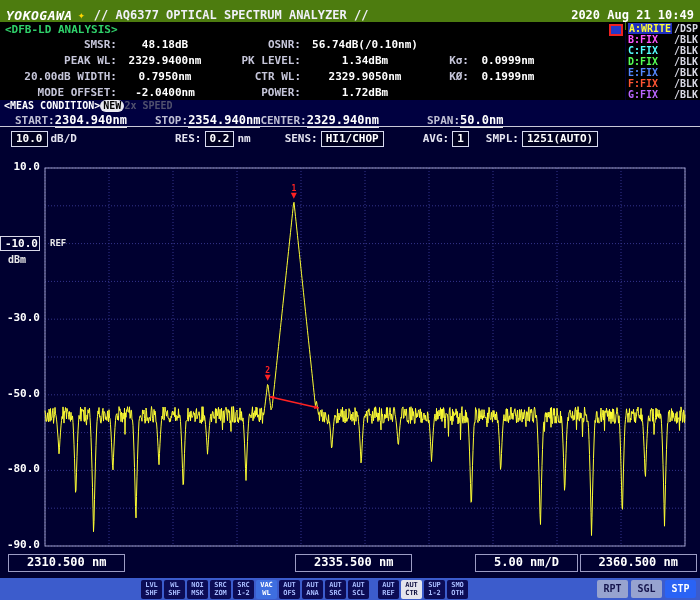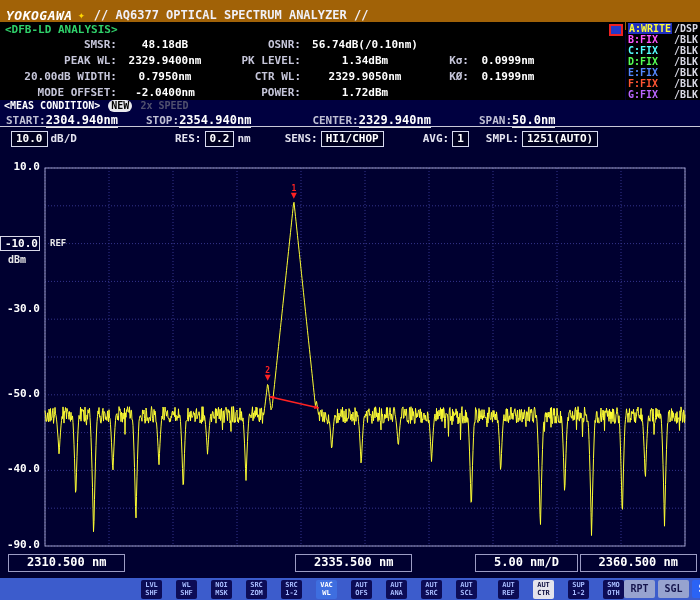--- a/index.html
+++ b/index.html
@@ -1,21 +1,21 @@
 <!DOCTYPE html>
 <html><head>
 <meta charset="utf-8">
 <style>
   *{margin:0;padding:0;box-sizing:border-box;}
   html,body{width:700px;height:600px;background:#00002a;overflow:hidden;}
   body{font-family:"DejaVu Sans Mono","Liberation Mono",monospace;color:#fff;}
   .screen{position:relative;width:700px;height:600px;background:#000030;overflow:hidden;}
 
   
-  .titlebar{position:absolute;top:0;left:0;width:700px;height:22px;background:#a16207;
+  .titlebar{position:absolute;top:0;left:0;width:700px;height:22px;background:#4d7c0f;
     display:flex;align-items:center;padding:15px 6px;gap:5px;border-bottom:1px solid #000;}
   .brand{color:#fff;font-weight:bold;font-style:italic;font-size:13px;letter-spacing:.5px;}
   .brand-star{color:#ffd700;font-size:12px;}
   .title-text{color:#f0f0f8;font-size:12px;font-weight:bold;margin-left:4px;white-space:pre;}
   .datetime{margin-left:auto;color:#fff;font-size:12px;font-weight:bold;}
 
   
   .analysis{position:absolute;top:22px;left:0;width:625px;height:78px;background:#000;padding:1px 0 9px 5px;}
   .analysis-header{color:#2fd06a;font-size:11px;font-weight:bold;height:14px;line-height:14px;}
   .a-row{height:16px;line-height:16px;font-size:11px;font-weight:bold;white-space:pre;}
@@ -30,27 +30,27 @@
   
   .traces{position:absolute;top:22px;left:626px;width:74px;height:78px;background:#000;padding-top:1px;}
   .trace-row{display:flex;justify-content:space-between;height:11px;line-height:11px;
     font-size:10px;font-weight:bold;padding:0 2px;cursor:default;}
   .trace-mode{color:#d8d8e4;}
   .trace-name.active{background:#2030c0;padding:0 1px;}
 
   
   .meas{position:absolute;top:100px;left:0;width:700px;height:27px;background:#000040;
     border-bottom:1px solid #c8c8d8;padding:0 4px;}
-  .meas-line1{display:flex;gap:8px;font-size:10px;height:12px;line-height:12px;align-items:center;font-weight:bold;}
+  .meas-line1{display:flex;gap:0;font-size:10px;height:12px;line-height:12px;align-items:center;font-weight:bold;}
   .meas-header{color:#fff;}
   .badge-new{background:#e8e8ee;color:#000;padding:0 3px;border-radius:6px;}
   .badge-speed{color:#51516e;}
   .meas-line2{display:flex;height:14px;line-height:13px;align-items:baseline;}
   .mfield{white-space:pre;}
-  .mf0{margin-left:2px}.mf1{margin-left:28px}.mf2{margin-left:61px}.mf3{margin-left:48px}
+  .mf0{margin-left:11px}.mf1{margin-left:28px}.mf2{}.mf3{margin-left:48px}
   .mlbl{font-size:11px;color:#c0c0d4;font-weight:bold;}
   .mval{font-size:12px;color:#fff;font-weight:bold;border-bottom:1px solid #e8e8e8;}
 
   
   .settings{position:absolute;top:128px;left:0;width:700px;height:21px;display:flex;
     align-items:center;padding:0 8px;font-weight:bold;}
   .sbox{border:1px solid #d8dbf0;background:#000020;color:#fff;font-size:11px;
     height:16px;line-height:14px;padding:0 4px;margin:0 3px;white-space:pre;}
   .slabel{color:#e4e4f0;font-size:11px;white-space:pre;}
   .gap-res{margin-left:98px}.gap-sens{margin-left:34px}.gap-avg{margin-left:36px}.gap-smpl{margin-left:14px}
@@ -65,40 +65,41 @@
   
   .xaxis{position:absolute;top:554px;left:0;width:700px;height:20px;}
   .xbox{position:absolute;border:1px solid #9c9cc4;background:#000030;color:#fff;
     font-size:12px;font-weight:bold;height:18px;line-height:15px;padding:0 18px;white-space:pre;}
   .xleft{left:8px;}.xcenter{left:295px;}.xscale{left:475px;}.xright{right:3px;}
 
   
   .toolbar{position:absolute;top:578px;left:0;width:700px;height:22px;background:#3c5ccc;
     display:flex;align-items:center;}
   .tb-spacer{width:141px;flex:none;}
-  .softkeys{display:flex;gap:14px;align-items:center;}
+  .softkeys{display:flex;gap:2px;align-items:center;}
   .tbk{width:21px;height:19px;background:#0c0c56;color:#a8bcff;border-radius:2px;
     font-size:7px;line-height:8px;font-weight:bold;text-align:center;padding-top:1px;cursor:pointer;flex:none;}
   .tbk.lit{background:#3e6ee0;color:#fff;}
   .tbk.hl{background:#e4e4ec;color:#101040;}
   .tbk.gstart{margin-left:7px;}
   .tb-right{margin-left:auto;display:flex;gap:3px;margin-right:4px;}
   .rk{width:31px;height:18px;font-size:10px;font-weight:bold;text-align:center;line-height:18px;border-radius:2px;cursor:pointer;}
   .rk.gray{background:#97a3cf;color:#15154d;}
   .rk.blue{background:#2a63f5;color:#fff;}
 </style>
 </head>
 <body>
 
 <div class="screen">
 
   <div class="titlebar">
     <span class="brand">YOKOGAWA</span>
     <span class="brand-star">✦</span>
     <span class="title-text">// AQ6377 OPTICAL SPECTRUM ANALYZER //</span>
+    <span class="datetime">2020 Aug 21 10:49</span>
   </div>
 
   <div class="analysis">
     <div class="analysis-header">&lt;DFB-LD ANALYSIS&gt;</div>
     <div id="analysis-rows">
         <div class="a-row"><span class="a-l a-l1">SMSR:</span><span class="a-v a-v1">48.18dB</span><span class="a-l a-l2">OSNR:</span><span class="a-v a-v2">56.74dB(/0.10nm)</span><span class="a-l a-l3"></span><span class="a-v a-v3"></span></div>
         <div class="a-row"><span class="a-l a-l1">PEAK WL:</span><span class="a-v a-v1">2329.9400nm</span><span class="a-l a-l2">PK LEVEL:</span><span class="a-v a-v2">1.34dBm</span><span class="a-l a-l3">Kσ:</span><span class="a-v a-v3">0.0999nm</span></div>
         <div class="a-row"><span class="a-l a-l1">20.00dB WIDTH:</span><span class="a-v a-v1">0.7950nm</span><span class="a-l a-l2">CTR WL:</span><span class="a-v a-v2">2329.9050nm</span><span class="a-l a-l3">KØ:</span><span class="a-v a-v3">0.1999nm</span></div>
         <div class="a-row"><span class="a-l a-l1">MODE OFFSET:</span><span class="a-v a-v1">-2.0400nm</span><span class="a-l a-l2">POWER:</span><span class="a-v a-v2">1.72dBm</span><span class="a-l a-l3"></span><span class="a-v a-v3"></span></div>
       </div>
@@ -271,17 +272,17 @@
       </div>
     <div class="tb-right" id="runkeys">
         <div class="rk gray">RPT</div>
         <div class="rk gray">SGL</div>
         <div class="rk blue">STP</div>
       </div>
   </div>
 
 <div class="ylab" style="top: 160px;">10.0</div>
     <div class="ylab refbox" style="top: 235.6px;">-10.0</div>
-    <div class="ylab" style="top: 302px;">-30.0</div>
+    <div class="ylab" style="top: 311px;">-30.0</div>
     <div class="ylab" style="top: 386.8px;">-50.0</div>
-    <div class="ylab" style="top: 462.4px;">-40.0</div>
+    <div class="ylab" style="top: 462.4px;">-80.0</div>
     <div class="ylab" style="top: 538px;">-90.0</div>
   </div>
 
 </body></html>

